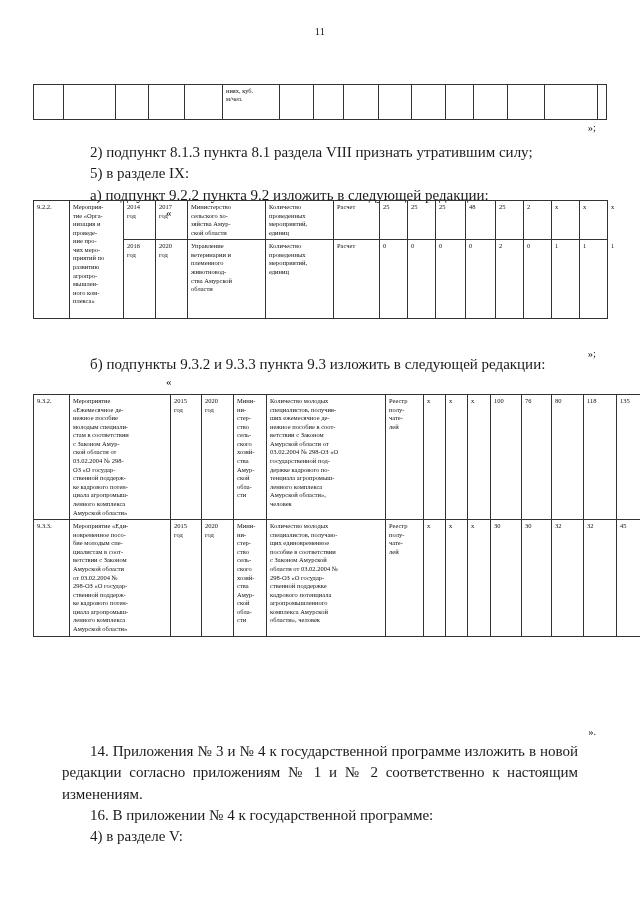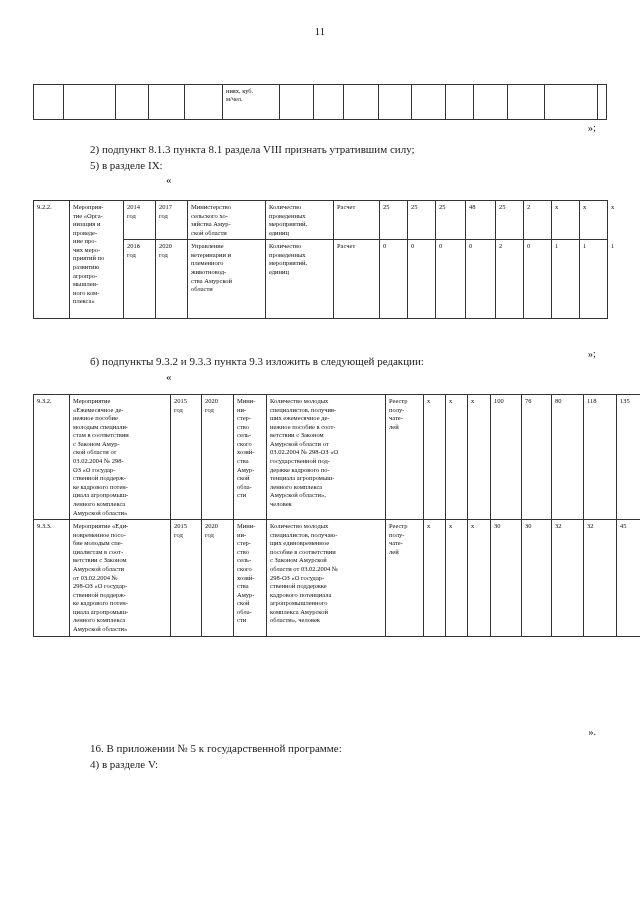--- a/index.html
+++ b/index.html
@@ -50,21 +50,21 @@
   .table1-wrap {
     position: absolute;
     left: 33px;
     top: 58px;
   }
   table.table1 { width: 574px; }
   table.table1 td { height: 30px; font-size: 6.4px; }
 
   
   .para {
-    font-size: 11px;
+    font-size: 15px;
     line-height: 1.42;
     text-align: justify;
     text-indent: 28px;
     margin: 0;
   }
   .quote-open {
     font-size: 11px;
     margin: 0;
     padding-left: 104px;
   }
@@ -134,20 +134,21 @@
     </table>
   </div>
 
   <div class="block-text" style="top:96px; left:0; width:618px;">
     <p class="quote-close">»;</p>
   </div>
 
   <div class="block-text" style="top:116px;">
     <p class="para">2) подпункт 8.1.3 пункта 8.1 раздела VIII признать утратившим силу;</p>
     <p class="para">5) в разделе IX:</p>
+    <p class="para">а) подпункт 9.2.2 пункта 9.2 изложить в следующей редакции:</p>
     <p class="quote-open">«</p>
   </div>
 
   <div class="table2-wrap">
     <table class="doc-table table2">
       <tbody>
         <tr>
           <td rowspan="2" style="width:30px">9.2.2.</td>
           <td rowspan="2" style="width:48px" class="cell-break">Мероприя-
 тие «Орга-
@@ -343,17 +344,18 @@
         </tr>
       </tbody>
     </table>
   </div>
 
   <div class="block-text" style="top:700px; left:0; width:618px;">
     <p class="quote-close">».</p>
   </div>
 
   <div class="block-text" style="top:715px;">
-    <p class="para">16. В приложении № 5 к государственной программе:</p>
+    <p class="para">14. Приложения № 3 и № 4 к государственной программе изложить в новой редакции согласно приложениям № 1 и № 2 соответственно к настоящим изменениям.</p>
+    <p class="para">16. В приложении № 4 к государственной программе:</p>
     <p class="para">4) в разделе V:</p>
   </div>
 
 </div>
 
 </body></html>

